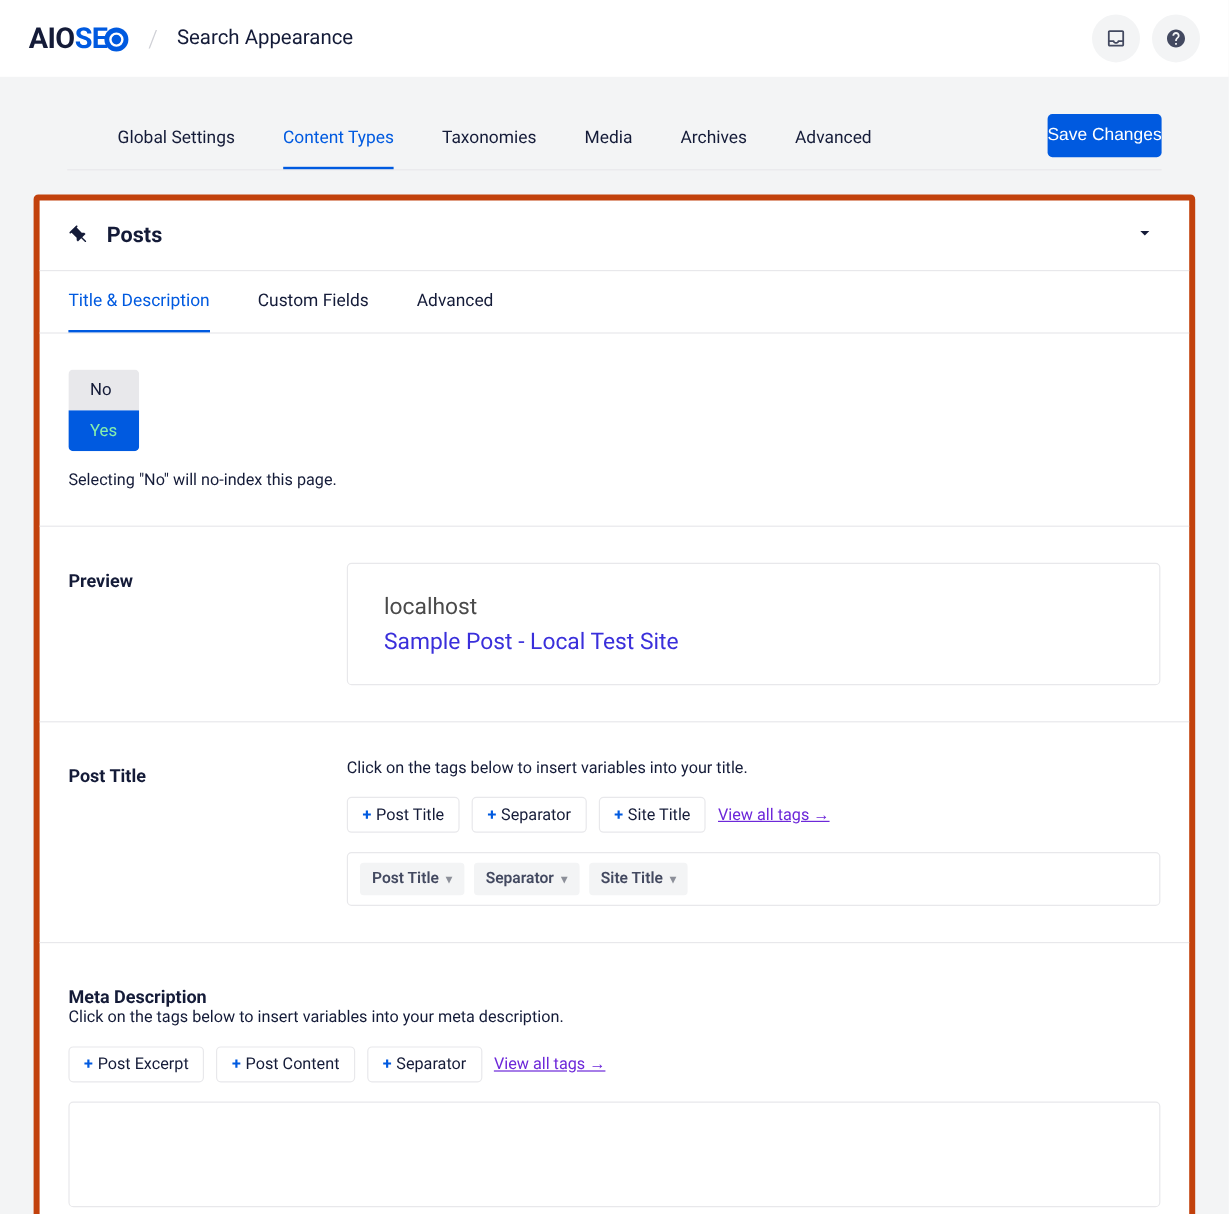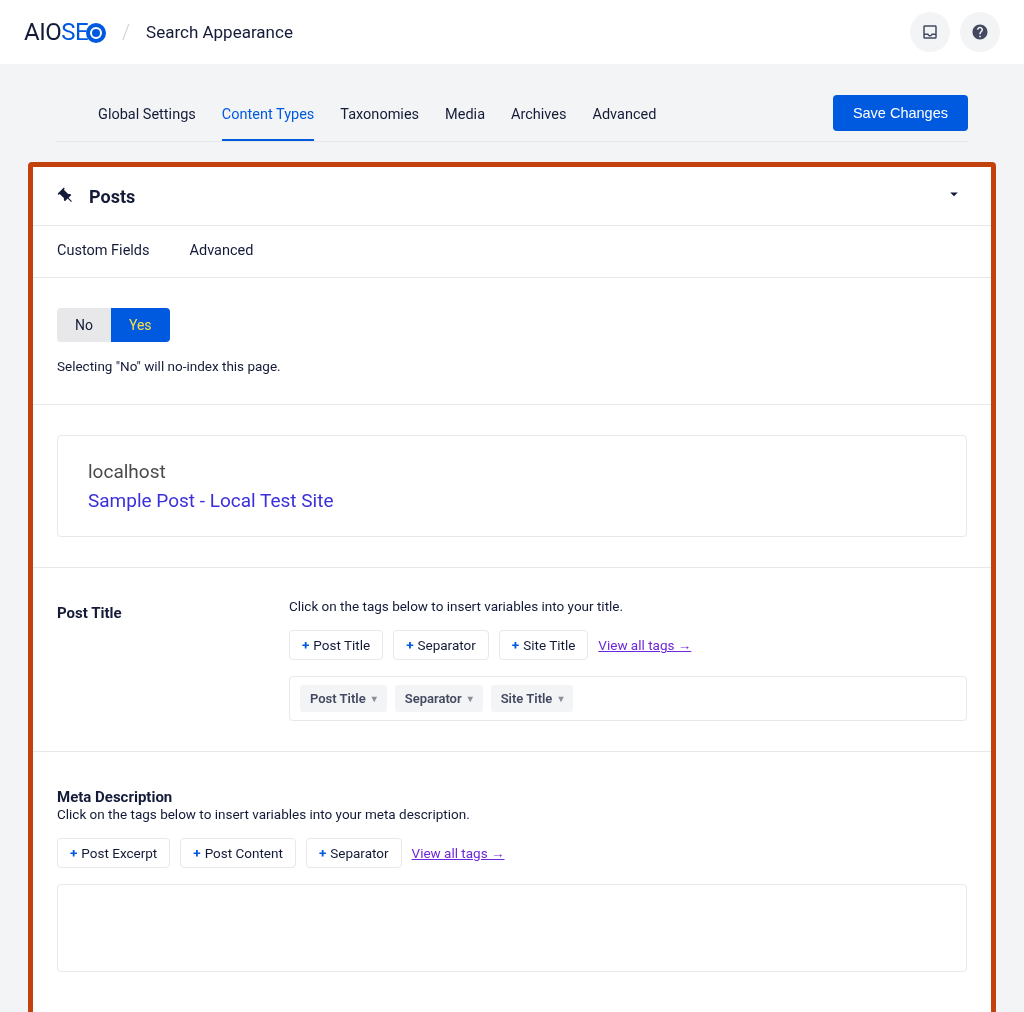--- a/index.html
+++ b/index.html
@@ -13,21 +13,21 @@
     .top-bar {
       background: #fff;
       height: 64px;
       display: flex;
       align-items: center;
       padding: 0 24px;
       justify-content: space-between;
     }
     .top-left { display: flex; align-items: center; gap: 16px; }
     .logo { display: flex; align-items: center; }
-    .logo-text { font-weight: 400; font-size: 24px; letter-spacing: -0.5px; color: #141b38; }
+    .logo-text { font-weight: 700; font-size: 24px; letter-spacing: -0.5px; color: #141b38; }
     .logo-text .seo { color: #005ae0; }
     .logo-gear {
       display: inline-flex; align-items: center; justify-content: center;
       width: 20px; height: 20px; background: #005ae0; border-radius: 50%;
       position: relative; margin-left: -2px; top: 1px;
     }
     .logo-gear::before {
       content: ""; position: absolute; width: 8px; height: 8px;
       border: 2px solid #fff; border-radius: 50%;
     }
@@ -43,29 +43,29 @@
     .sub-nav {
       padding: 0 28px; background: #f3f4f5;
       display: flex; align-items: center; justify-content: space-between;
       margin-top: 28px; padding-bottom: 0;
     }
     .sub-nav-wrapper {
       display: flex; align-items: center; justify-content: space-between;
       width: 100%; border-bottom: 1px solid #e8e8eb; padding-bottom: 0;
       margin: 0 28px;
     }
-    .tabs { display: flex; gap: 26px; margin-left: 42px; }
+    .tabs { display: flex; gap: 40px; margin-left: 42px; }
     .tab {
       font-size: 14.5px; color: #141b38; padding: 14px 0 16px 0;
       cursor: pointer; border-bottom: 2px solid transparent;
     }
     .tab.active { color: #005ae0; border-bottom-color: #005ae0; }
     .save-btn {
       background: #005ae0; color: #fff; border: none; border-radius: 4px;
-      font-size: 14.5px; padding: 10px 20px; cursor: pointer; margin-bottom: 8px;
+      font-size: 14.5px; padding: 10px 0; cursor: pointer; margin-bottom: 8px;
     }
     .page-content { padding: 0 28px; }
 
     .panel {
       background: #fff; border: 5px solid #c2410c; border-radius: 4px;
       margin-top: 20px;
     }
     .panel-header {
       display: flex; align-items: center; justify-content: space-between;
       padding: 18px 28px 18px 24px;
@@ -88,26 +88,26 @@
     .form-row {
       display: flex; padding: 30px 24px; border-bottom: 1px solid #e8e8eb;
     }
     .form-row:last-child { border-bottom: none; padding-bottom: 40px; flex-direction: column; }
     .form-label {
       width: 232px; flex-shrink: 0; font-size: 15px; font-weight: 700;
       color: #141b38; padding-top: 6px;
     }
     .form-content { flex: 1; }
 
-    .toggle-group { display: inline-flex; border-radius: 4px; overflow: hidden; }
+    .toggle-group { display: inline-flex; border-radius: 4px; overflow: hidden; flex-direction: column; }
     .toggle-opt {
       padding: 9px 18px; font-size: 14px; cursor: pointer;
       background: #e8e8eb; color: #141b38;
     }
-    .toggle-opt.active { background: #005ae0; color: #fde047; text-align: center; }
+    .toggle-opt.active { background: #005ae0; color: #86efac; text-align: center; }
     .hint { font-size: 13.5px; color: #141b38; margin-top: 16px; }
 
     .preview-box {
       border: 1px solid #e8e8eb; border-radius: 4px; padding: 24px 30px;
     }
     .preview-url { font-size: 19px; color: #4a4a4a; }
     .preview-title { font-size: 19px; color: #3a2fdb; margin-top: 6px; }
 
     .tag-row { display: flex; align-items: center; gap: 10px; margin: 16px 0; flex-wrap: wrap; }
     .tag-btn {
@@ -180,35 +180,37 @@
         <span class="panel-title">Posts</span>
       </div>
       <span class="chevron">
         <svg viewBox="0 0 24 24">
             <path d="M7 10l5 5 5-5z"></path>
           </svg>
       </span>
     </div>
 
     <div class="inner-tabs">
+      <div class="inner-tab active">Title &amp; Description</div>
       <div class="inner-tab">Custom Fields</div>
       <div class="inner-tab">Advanced</div>
     </div>
 
     <div class="form-row">
       <div class="form-content">
         <div class="toggle-group">
           <div class="toggle-opt">No</div>
           <div class="toggle-opt active">Yes</div>
         </div>
         <div class="hint">Selecting "No" will no-index this page.</div>
       </div>
     </div>
 
     <div class="form-row">
+      <div class="form-label">Preview</div>
       <div class="form-content">
         <div class="preview-box">
           <div class="preview-url">localhost</div>
           <div class="preview-title">Sample Post - Local Test Site</div>
         </div>
       </div>
     </div>
 
     <div class="form-row">
       <div class="form-label">Post Title</div>

